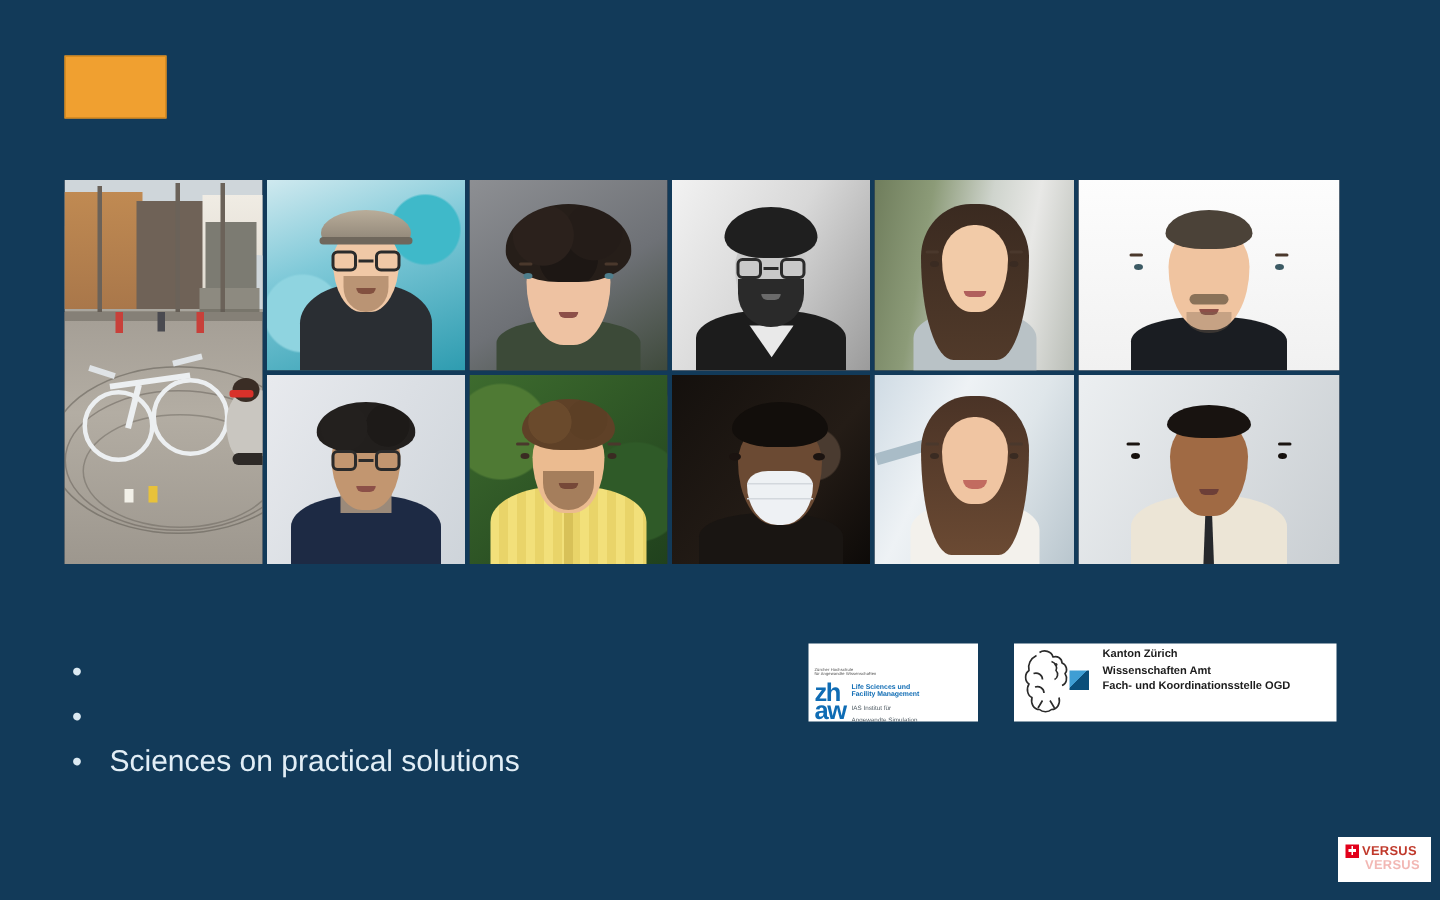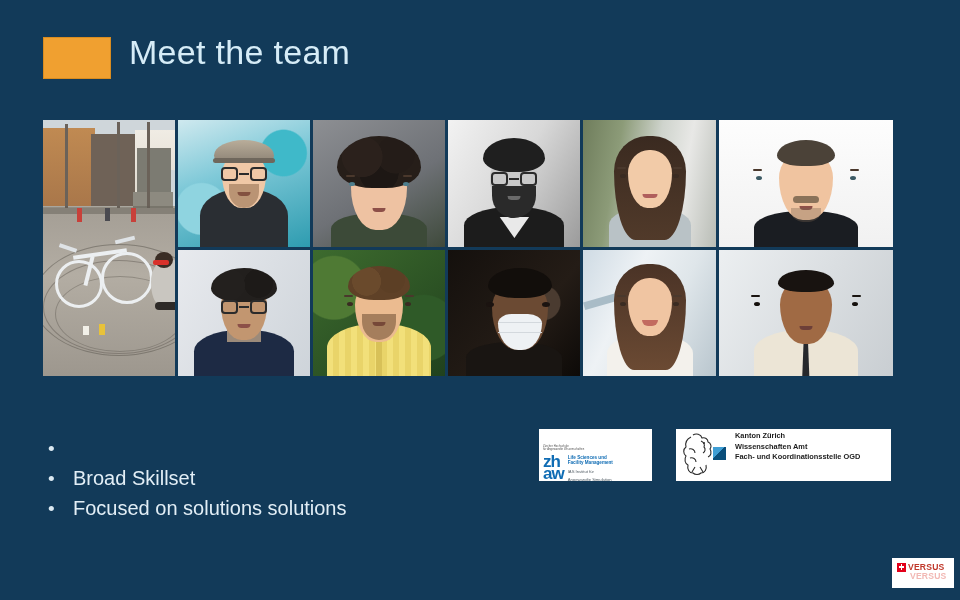--- a/index.html
+++ b/index.html
@@ -117,21 +117,20 @@
   .vv-1{font-size:8.6px;font-weight:700;color:#c0392b;letter-spacing:.2px;margin-left:2px;}
   .vv-2{font-size:8.6px;font-weight:700;color:#f2b8b4;letter-spacing:.2px;
     margin-left:13px;margin-top:-1px;}
 </style>
 </head>
 <body>
 
 <div id="slide">
 
   <div class="accent-block"></div>
-  <div class="slide-title">Meet the team</div>
 
   <div id="photo-grid">
 
     <div class="cell">
       <div class="bg" style="background:
         radial-gradient(circle at 18% 70%,#8fd4e0 0 18%,transparent 19%),
         radial-gradient(circle at 80% 26%,#3fb9c9 0 16%,transparent 17%),
         linear-gradient(160deg,#cfe9ef 0%,#7fc9d8 40%,#2e9cb0 100%);"></div>
       <div class="torso" style="width:88px;height:58px;background:#2a2e33;"></div>
       <div class="neck" style="bottom:52px;width:20px;height:14px;background:#e6bd9c;"></div>
@@ -365,25 +364,24 @@
     </div>
 
   </div>
 
   <div id="bullets">
     <div class="bullet-row">
       <div class="bullet-dot">•</div>
     </div>
     <div class="bullet-row">
       <div class="bullet-dot">•</div>
-      <div class="bullet-text">Broad Skillset</div>
     </div>
     <div class="bullet-row">
       <div class="bullet-dot">•</div>
-      <div class="bullet-text">Focused on solutions solutions</div>
+      <div class="bullet-text">Sciences on practical solutions</div>
     </div>
   </div>
 
   <div id="logo-zhaw">
     <div class="zh-top">Zürcher Hochschule</div>
     <div class="zh-top">für Angewandte Wissenschaften</div>
     <div class="zh-body">
       <div class="zh-mark">
         <span>zh</span>
         <span class="l2">aw</span>

